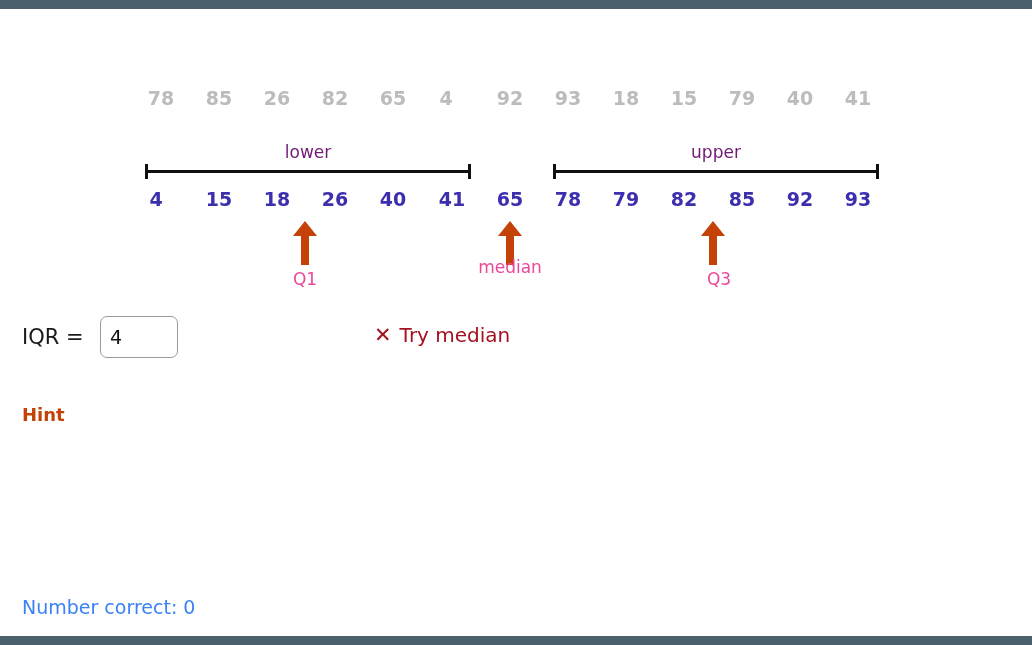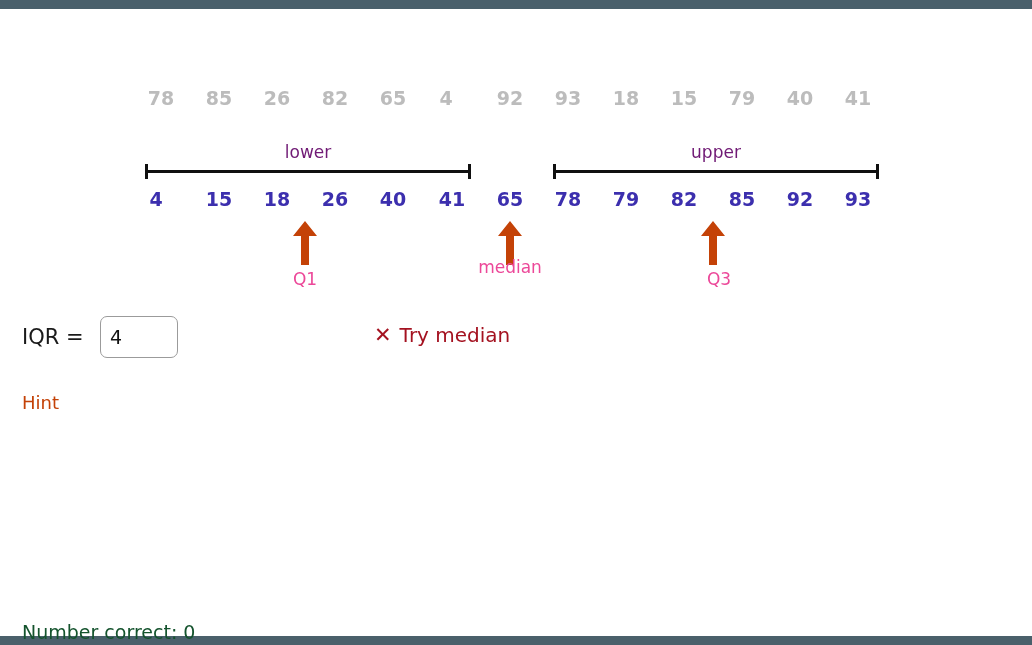--- a/index.html
+++ b/index.html
@@ -185,38 +185,38 @@
 
   
   .hint-block {
     position: absolute;
     left: 22px;
     top: 383px;
     width: 900px;
   }
   .hint-title {
     font-size: 18px;
-    font-weight: normal;
+    font-weight: bold;
     color: #c44207;
-    margin: 0 0 2px 0;
+    margin: 12px 0 2px 0;
   }
   .hint-line {
     font-size: 19px;
     color: #1f1f1f;
     line-height: 1.62;
     white-space: nowrap;
   }
 
   
   .score {
     position: absolute;
     left: 22px;
-    top: 612px;
-    font-size: 19px;
-    color: #14532d;
+    top: 587px;
+    font-size: 19px;
+    color: #3b82f6;
     white-space: nowrap;
   }
 </style>
 </head>
 <body>
 
 <div class="edge-bar top"></div>
 <div class="edge-bar bottom"></div>
 
 <div class="page">

